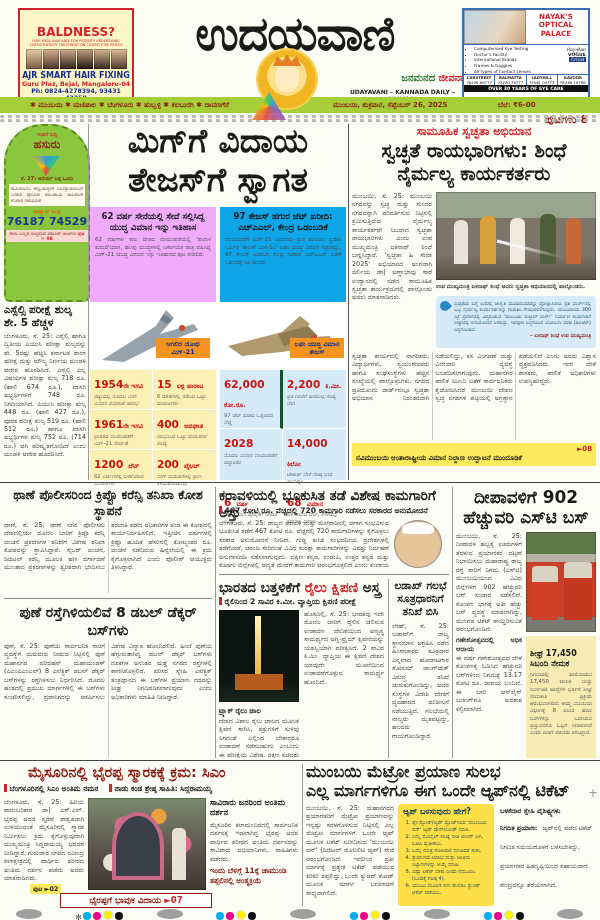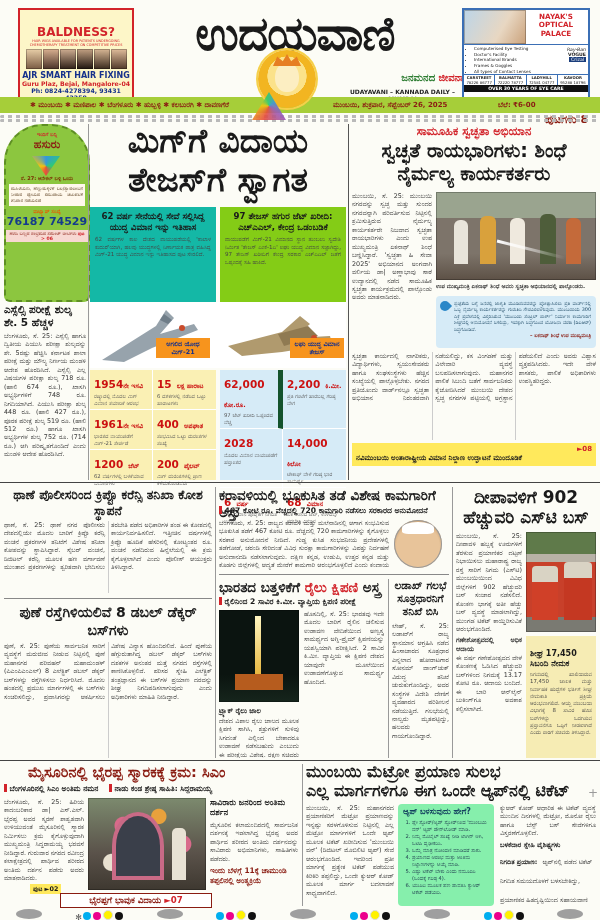--- a/index.html
+++ b/index.html
@@ -116,25 +116,25 @@
   <div class="abs b" style="left:4px;top:303px;width:82px;font-size:10.5px;line-height:1.2;">ಎಸ್ಸೆಲ್ಸಿ ಪರೀಕ್ಷೆ ಶುಲ್ಕ ಶೇ. 5 ಹೆಚ್ಚಳ</div>
   <div class="abs body-txt jt" style="left:4px;top:332px;width:82px;height:148px;overflow:hidden;">ಬೆಂಗಳೂರು, ಸೆ. 25: ಎಸ್ಸೆಲ್ಸಿ ಹಾಗೂ ದ್ವಿತೀಯ ಪಿಯುಸಿ ಪರೀಕ್ಷಾ ಶುಲ್ಕವನ್ನು ಶೇ. 5ರಷ್ಟು ಹೆಚ್ಚಿಸಿ ಕರ್ನಾಟಕ ಶಾಲಾ ಪರೀಕ್ಷೆ ಮತ್ತು ಮೌಲ್ಯ ನಿರ್ಣಯ ಮಂಡಳಿ ಆದೇಶ ಹೊರಡಿಸಿದೆ. ಎಸ್ಸೆಲ್ಸಿ ಎಲ್ಲ ವಿಷಯಗಳ ಪರೀಕ್ಷಾ ಶುಲ್ಕ 718 ರೂ. (ಹಾಲಿ 674 ರೂ.), ಖಾಸಗಿ ಅಭ್ಯರ್ಥಿಗಳಿಗೆ 748 ರೂ. ನಿಗದಿಯಾಗಿದೆ. ಪಿಯುಸಿ ಪರೀಕ್ಷಾ ಶುಲ್ಕ 448 ರೂ. (ಹಾಲಿ 427 ರೂ.), ಪೂರಕ ಪರೀಕ್ಷೆ ಶುಲ್ಕ 519 ರೂ. (ಹಾಲಿ 512 ರೂ.) ಹಾಗೂ ಖಾಸಗಿ ಅಭ್ಯರ್ಥಿಗಳ ಶುಲ್ಕ 752 ರೂ. (714 ರೂ.) ಆಗಿ ಪರಿಷ್ಕೃತಗೊಂಡಿದೆ ಎಂದು ಮಂಡಳಿ ಆದೇಶ ಹೊರಡಿಸಿದೆ.</div>
 
   <div class="abs vr" style="left:88px;top:124px;height:356px;"></div>
 
   <div class="abs c" style="left:90px;top:122px;width:256px;font-size:33px;font-weight:900;line-height:1.18;">
     <div>ಮಿಗ್‌ಗೆ ವಿದಾಯ</div>
     <div>ತೇಜಸ್‌ಗೆ ಸ್ವಾಗತ</div>
   </div>
 
-  <div class="abs" style="left:90px;top:207px;width:126px;height:123px;background:#14b8a6;padding:4px 5px;box-sizing:border-box;">
+  <div class="abs" style="left:90px;top:207px;width:126px;height:123px;background:#f0abfc;padding:4px 5px;box-sizing:border-box;">
     <div class="c b" style="font-size:8.6px;line-height:1.3;">62 ವರ್ಷ ಸೇನೆಯಲ್ಲಿ ಸೇವೆ ಸಲ್ಲಿಸಿದ್ದ ಯುದ್ಧ ವಿಮಾನ ಇನ್ನು ಇತಿಹಾಸ</div>
     <div class="jt" style="font-size:5.6px;line-height:1.35;margin-top:3px;color:#444;">62 ವರ್ಷಗಳ ಕಾಲ ದೇಶದ ವಾಯುಪಡೆಯಲ್ಲಿ 'ಕಾಲಾಳ ಕುದುರೆ'ಯಾಗಿ, ಹಲವು ಯುದ್ಧಗಳಲ್ಲಿ ನಿರ್ಣಾಯಕ ಪಾತ್ರ ವಹಿಸಿದ್ದ ಮಿಗ್-21 ಯುದ್ಧ ವಿಮಾನ ಇನ್ನು ಇತಿಹಾಸದ ಪುಟ ಸೇರಲಿದೆ.</div>
   </div>
-  <div class="abs" style="left:220px;top:207px;width:126px;height:95px;background:#84cc16;padding:4px 5px;box-sizing:border-box;">
+  <div class="abs" style="left:220px;top:207px;width:126px;height:95px;background:#0ea5e9;padding:4px 5px;box-sizing:border-box;">
     <div class="c b" style="font-size:8.6px;line-height:1.3;">97 ತೇಜಸ್ ಹಗುರ ಜೆಟ್ ಖರೀದಿ: ಎಚ್‌ಎಎಲ್, ಕೇಂದ್ರ ಒಡಂಬಡಿಕೆ</div>
     <div class="jt" style="font-size:5.6px;line-height:1.35;margin-top:3px;color:#444;">ವಾಯುಪಡೆಗೆ ಮಿಗ್-21 ವಿಮಾನದ ಸ್ಥಾನ ತುಂಬಲು ಸ್ವದೇಶಿ ನಿರ್ಮಿತ 'ತೇಜಸ್ ಎಂಕೆ-1ಎ' ಲಘು ಯುದ್ಧ ವಿಮಾನ ಸಜ್ಜಾಗಿದ್ದು, 97 ತೇಜಸ್ ಖರೀದಿಗೆ ಕೇಂದ್ರ ಸರಕಾರ ಎಚ್‌ಎಎಲ್ ಜತೆಗೆ ಒಪ್ಪಂದಕ್ಕೆ ಸಹಿ ಹಾಕಿದೆ.</div>
   </div>
 
   <div class="abs" style="left:90px;top:302px;width:256px;height:66px;background:#fff;">
     <svg class="abs" style="left:4px;top:2px;" width="120" height="62" viewBox="0 0 120 62">
       <polygon points="8,56 62,22 72,6 80,14 66,30 100,20 104,26 58,44 30,58" fill="#97a3ac"></polygon>
       <polygon points="70,10 78,16 74,20 66,16" fill="#6f7d88"></polygon>
       <circle cx="88" cy="24" r="3" fill="#c94b2b"></circle>
     </svg>
@@ -149,21 +149,21 @@
 
   <div class="abs" style="left:90px;top:370px;width:126px;height:110px;background:#faf0b4;display:grid;grid-template-columns:1fr 1fr;">
     <div class="cell" style="border-right:1px solid #fff;"><span class="statnum">1954</span><span class="statsuf">ನೇ ಇಸವಿ</span><div class="statcap">ರಷ್ಯಾದಲ್ಲಿ ಮೊದಲ ಮಿಗ್ ವಿಮಾನ ತಯಾರಿಕೆ ಆರಂಭ</div></div>
     <div class="cell"><span class="statnum">15</span> <span class="statsuf">ಲಕ್ಷ ಹಾರಾಟ</span><div class="statcap">6 ದಶಕಗಳಲ್ಲಿ ನಡೆಸಿದ ಒಟ್ಟು ಹಾರಾಟಗಳು</div></div>
     <div class="cell" style="border-right:1px solid #fff;"><span class="statnum">1961</span><span class="statsuf">ನೇ ಇಸವಿ</span><div class="statcap">ಭಾರತದ ವಾಯುಪಡೆಗೆ ಮಿಗ್-21 ಸೇರ್ಪಡೆ</div></div>
     <div class="cell"><span class="statnum">400</span> <span class="statsuf">ಅಪಘಾತ</span><div class="statcap">ಸಂಭವಿಸಿದ ಒಟ್ಟು ದುರಂತಗಳ ಸಂಖ್ಯೆ</div></div>
     <div class="cell" style="border-right:1px solid #fff;border-bottom:none;"><span class="statnum">1200</span> <span class="statsuf">ಜೆಟ್</span><div class="statcap">62 ವರ್ಷಗಳಲ್ಲಿ ಬಳಕೆಯಾದ ವಿಮಾನಗಳು</div></div>
     <div class="cell" style="border-bottom:none;"><span class="statnum">200</span> <span class="statsuf">ಪೈಲಟ್</span><div class="statcap">ಮಿಗ್ ದುರಂತಗಳಲ್ಲಿ ಪ್ರಾಣ ಕಳೆದುಕೊಂಡವರು</div></div>
   </div>
   <div class="abs" style="left:220px;top:370px;width:126px;height:110px;background:#d6ebf7;display:grid;grid-template-columns:1fr 1fr;">
-    <div class="cell" style="border-right:5px solid #14532d;"><span class="statnum">62,000</span> <span class="statsuf">ಕೋ.ರೂ.</span><div class="statcap">97 ಜೆಟ್ ಖರೀದಿ ಒಪ್ಪಂದದ ವೆಚ್ಚ</div></div>
+    <div class="cell" style="border-right:3px solid #14532d;"><span class="statnum">62,000</span> <span class="statsuf">ಕೋ.ರೂ.</span><div class="statcap">97 ಜೆಟ್ ಖರೀದಿ ಒಪ್ಪಂದದ ವೆಚ್ಚ</div></div>
     <div class="cell"><span class="statnum">2,200</span> <span class="statsuf">ಕಿ.ಮೀ.</span><div class="statcap">ಪ್ರತಿ ಗಂಟೆಗೆ ಹಾರಬಲ್ಲ ಗರಿಷ್ಠ ವೇಗ</div></div>
     <div class="cell" style="border-right:1px solid #fff;"><span class="statnum">2028</span><div class="statcap">ಮೊದಲ ವಿಮಾನ ವಾಯುಪಡೆಗೆ ಹಸ್ತಾಂತರ</div></div>
     <div class="cell"><span class="statnum">14,000</span> <span class="statsuf">ಕಿಲೋ</span><div class="statcap">ಟೇಕಾಫ್ ವೇಳೆ ಗರಿಷ್ಠ ಭಾರ ಸಾಮರ್ಥ್ಯ</div></div>
     <div class="cell" style="border-right:1px solid #fff;border-bottom:none;"><span class="statnum">6</span> <span class="statsuf">ವರ್ಷ</span><div class="statcap">ಎಲ್ಲ ವಿಮಾನ ಪೂರೈಕೆಗೆ ನಿಗದಿತ ಅವಧಿ</div></div>
     <div class="cell" style="border-bottom:none;"><span class="statnum">68</span> <span class="statsuf">ವಿಮಾನ</span><div class="statcap">ಏಕ ಆಸನದ ಜೆಟ್, ಉಳಿದವು ತರಬೇತಿ ವಿಮಾನ</div></div>
   </div>
 
   <div class="abs vr" style="left:348px;top:124px;height:356px;background:#555;"></div>
 
   <div class="abs c b red" style="left:352px;top:124px;width:244px;font-size:11.5px;">ಸಾಮೂಹಿಕ ಸ್ವಚ್ಛತಾ ಅಭಿಯಾನ</div>
@@ -269,33 +269,32 @@
     <div class="b maroon" style="font-size:7.4px;line-height:1.3;margin-top:3px;">ಇಂದು ಬೆಳಗ್ಗೆ 11ಕ್ಕೆ ಚಾಮುಂಡಿ ತಪ್ಪಲಿನಲ್ಲಿ ಅಂತ್ಯಕ್ರಿಯೆ</div>
   </div>
 
   <div class="abs vr" style="left:302px;top:764px;height:142px;"></div>
 
   <div class="abs" style="left:306px;top:762px;width:290px;font-weight:900;line-height:1.2;">
     <div style="font-size:16px;">ಮುಂಬಯಿ ಮೆಟ್ರೋ ಪ್ರಯಾಣ ಸುಲಭ</div>
     <div style="font-size:16px;">ಎಲ್ಲ ಮಾರ್ಗಗಳಿಗೂ ಈಗ ಒಂದೇ ಆ್ಯಪ್‌ನಲ್ಲಿ ಟಿಕೆಟ್</div>
   </div>
   <div class="abs body-txt jt" style="left:306px;top:804px;width:88px;height:102px;overflow:hidden;">ಮುಂಬಯಿ, ಸೆ. 25: ಮಹಾನಗರದ ಪ್ರಯಾಣಿಕರಿಗೆ ಮೆಟ್ರೋ ಪ್ರಯಾಣವನ್ನು ಇನ್ನಷ್ಟು ಸರಳಗೊಳಿಸುವ ನಿಟ್ಟಿನಲ್ಲಿ ಎಲ್ಲ ಮೆಟ್ರೋ ಮಾರ್ಗಗಳಿಗೆ ಒಂದೇ ಆ್ಯಪ್ ಮೂಲಕ ಟಿಕೆಟ್ ಖರೀದಿಸುವ 'ಮುಂಬಯಿ ವನ್' (ಡಿಜಿಟಲ್ ಮೊಬಿಲಿಟಿ ಆ್ಯಪ್) ಸೇವೆ ಆರಂಭಗೊಂಡಿದೆ. ಇದರಿಂದ ಪ್ರತೀ ಮಾರ್ಗಕ್ಕೆ ಪ್ರತ್ಯೇಕ ಟಿಕೆಟ್ ಪಡೆಯುವ ಕಿರಿಕಿರಿ ತಪ್ಪಲಿದ್ದು, ಒಂದೇ ಕ್ಯುಆರ್ ಕೋಡ್ ಮೂಲಕ ಮಾರ್ಗ ಬದಲಾವಣೆ ಸಾಧ್ಯವಾಗಲಿದೆ.</div>
-  <div class="abs" style="left:398px;top:804px;width:96px;height:102px;background:#86efac;border-radius:4px;padding:3px 5px;box-sizing:border-box;overflow:hidden;">
+  <div class="abs" style="left:398px;top:804px;width:96px;height:102px;background:#fde047;border-radius:4px;padding:3px 5px;box-sizing:border-box;overflow:hidden;">
     <div class="b" style="font-size:8px;color:#14425f;">ಆ್ಯಪ್ ಬಳಸುವುದು ಹೇಗೆ?</div>
     <ol style="margin:2px 0 0 0;padding-left:9px;font-size:5.2px;line-height:1.35;color:#1d3a4d;">
       <li>ಪ್ಲೇ ಸ್ಟೋರ್/ಆ್ಯಪ್ ಸ್ಟೋರ್‌ನಿಂದ 'ಮುಂಬಯಿ ವನ್' ಆ್ಯಪ್ ಡೌನ್‌ಲೋಡ್ ಮಾಡಿ.</li>
       <li>ನಿಮ್ಮ ಮೊಬೈಲ್ ಸಂಖ್ಯೆ ನೀಡಿ ಲಾಗಿನ್ ಆಗಿ, ಒಟಿಪಿ ದೃಢೀಕರಿಸಿ.</li>
       <li>ಒಮ್ಮೆ ಮಾತ್ರ ನೋಂದಣಿ ಮಾಡಿದರೆ ಸಾಕು.</li>
       <li>ಪ್ರಯಾಣದ ಆರಂಭ ಮತ್ತು ಅಂತಿಮ ನಿಲ್ದಾಣಗಳನ್ನು ಆಯ್ಕೆ ಮಾಡಿ.</li>
       <li>ಎಷ್ಟು ಟಿಕೆಟ್ ಬೇಕು ಎಂದು ನಮೂದಿಸಿ (ಒಂದಕ್ಕೆ ಗರಿಷ್ಠ 4).</li>
       <li>ಯುಪಿಐ ಮೂಲಕ ಹಣ ಪಾವತಿಸಿ ಕ್ಯುಆರ್ ಟಿಕೆಟ್ ಪಡೆಯಿರಿ.</li>
     </ol>
   </div>
   <div class="abs" style="left:500px;top:804px;width:96px;height:102px;overflow:hidden;">
-    <div class="body-txt jt">ಕ್ಯುಆರ್ ಕೋಡ್ ಆಧಾರಿತ ಈ ಟಿಕೆಟ್ ವ್ಯವಸ್ಥೆ ಮುಂದಿನ ದಿನಗಳಲ್ಲಿ ಮೆಟ್ರೋ, ಮೊನೋ ರೈಲು ಹಾಗೂ ಬೆಸ್ಟ್ ಬಸ್ ಸೇವೆಗಳಿಗೂ ವಿಸ್ತರಣೆಗೊಳ್ಳಲಿದೆ.</div>
     <div class="b" style="font-size:6.6px;margin-top:3px;">ಬಳಕೆದಾರ ಸ್ನೇಹಿ ವೈಶಿಷ್ಟ್ಯಗಳು</div>
     <div class="b" style="font-size:6.4px;margin-top:3px;display:inline;">ನಿಗದಿತ ಪ್ರಯಾಣ:</div>
     <div class="body-txt jt" style="display:inline;">ಆ್ಯಪ್‌ನಲ್ಲಿ ಪಡೆದ ಟಿಕೆಟ್ ನಿಗದಿತ ಸಮಯದೊಳಗೆ ಬಳಸಬೇಕಿದ್ದು, ಪ್ರಯಾಣಿಕರ ಹಿತದೃಷ್ಟಿಯಿಂದ ಸಹಾಯವಾಣಿ ಕೇಂದ್ರವನ್ನೂ ತೆರೆಯಲಾಗಿದೆ.</div>
   </div>
   <div class="abs" style="left:588px;top:786px;font-size:12px;color:#9a9a9a;">+</div>
 
   <div class="abs" style="left:0;top:908px;width:600px;height:12px;display:flex;align-items:center;justify-content:space-around;">
     <div class="ovl"></div>
     <div><span style="color:#555;font-size:8px;">✻</span><span class="dot" style="background:#00aeef;"></span><span class="dot" style="background:#ec008c;"></span><span class="dot" style="background:#fff200;border:1px solid #ddd;"></span><span class="dot" style="background:#111;"></span></div>
     <div class="ovl"></div>

